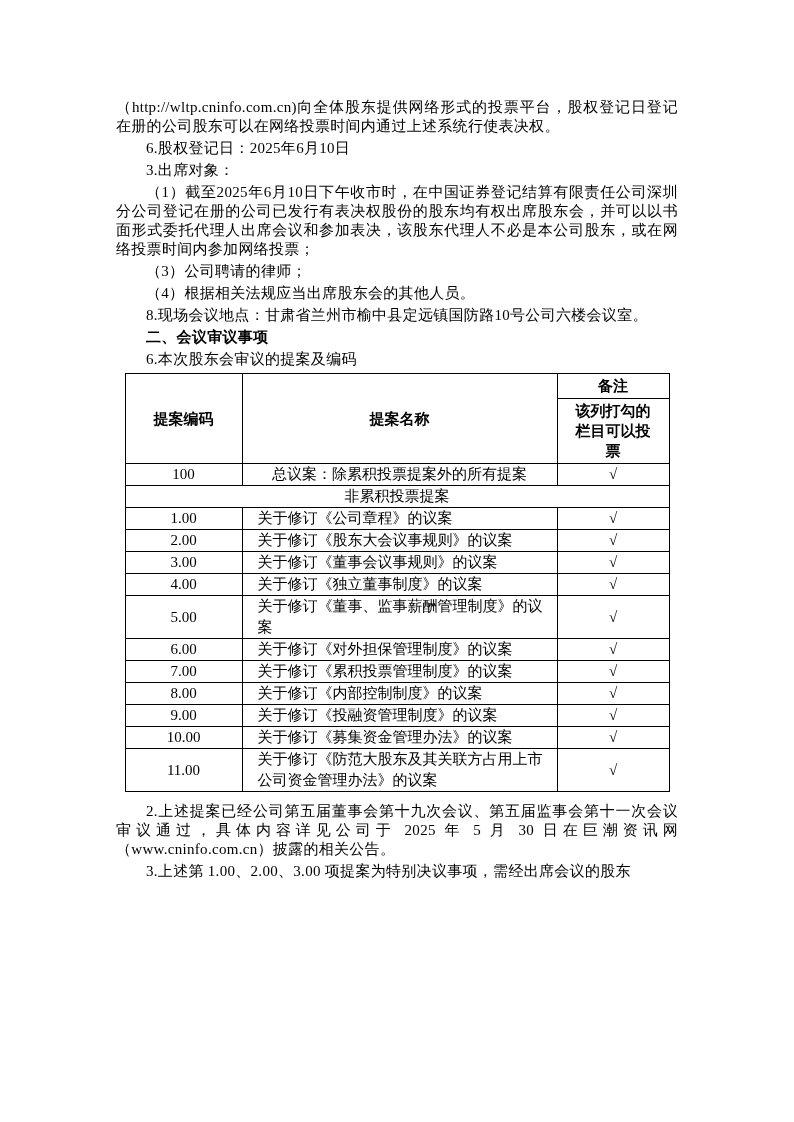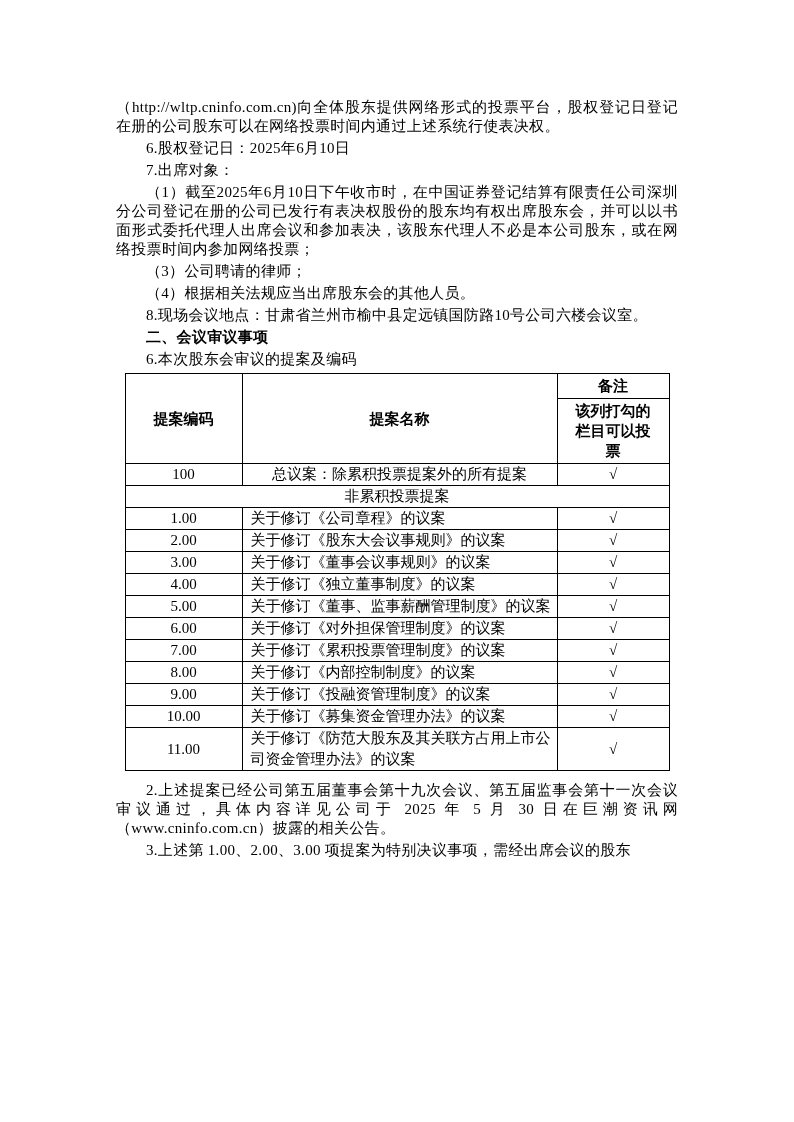--- a/index.html
+++ b/index.html
@@ -46,33 +46,33 @@
     line-height: 20px;
     padding: 2px 15px;
   }
   table.proposals th.note-top { height: 22px; padding: 1px; }
   table.proposals td {
     line-height: 21px;
     height: 21px;
   }
   table.proposals td.name-cell {
     text-align: left;
-    padding-left: 8px;
+    padding-left: 15px;
     padding-right: 2px;
   }
   table.proposals td.center-cell { text-align: center; }
   .after-table { margin-top: 10px; }
 </style>
 </head>
 <body>
 
 <div class="page">
   <p class="para">（http://wltp.cninfo.com.cn)向全体股东提供网络形式的投票平台，股权登记日登记在册的公司股东可以在网络投票时间内通过上述系统行使表决权。</p>
   <p class="para indent">6.股权登记日：2025年6月10日</p>
-  <p class="para indent">7.出席对象：</p>
+  <p class="para indent">3.出席对象：</p>
   <p class="para indent">（1）截至2025年6月10日下午收市时，在中国证券登记结算有限责任公司深圳分公司登记在册的公司已发行有表决权股份的股东均有权出席股东会，并可以以书面形式委托代理人出席会议和参加表决，该股东代理人不必是本公司股东，或在网络投票时间内参加网络投票；</p>
   <p class="para indent">（3）公司聘请的律师；</p>
   <p class="para indent">（4）根据相关法规应当出席股东会的其他人员。</p>
   <p class="para indent">8.现场会议地点：甘肃省兰州市榆中县定远镇国防路10号公司六楼会议室。</p>
   <p class="para indent bold">二、会议审议事项</p>
   <p class="para indent">6.本次股东会审议的提案及编码</p>
 
   <table class="proposals">
     <colgroup>
       <col style="width:117px">

